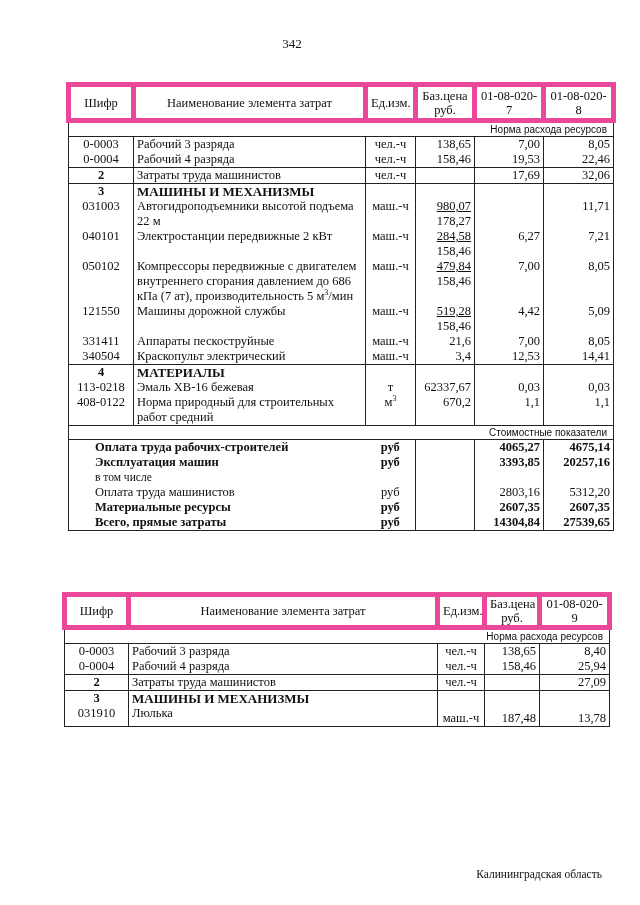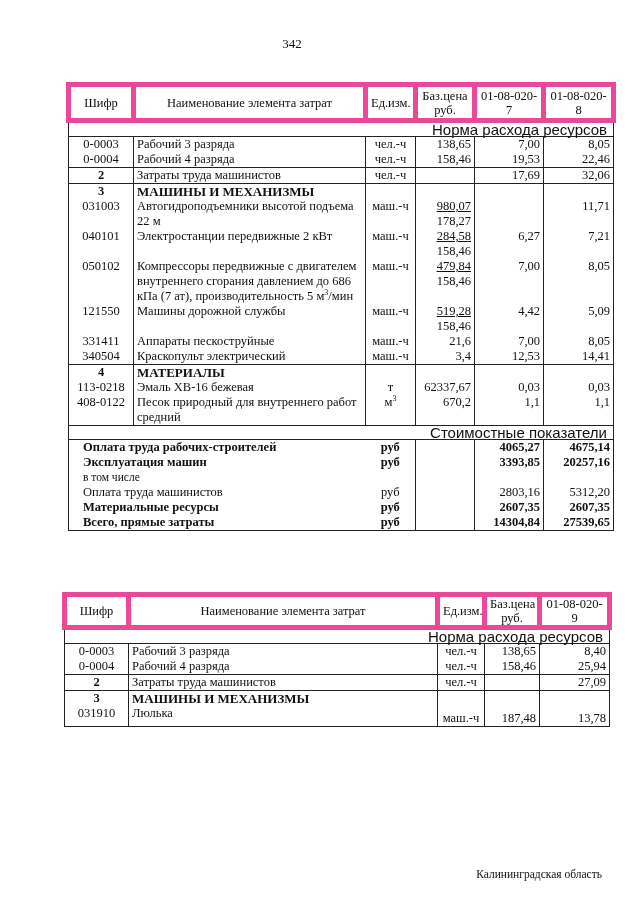--- a/index.html
+++ b/index.html
@@ -3,30 +3,30 @@
 <meta charset="utf-8">
 <style>
   html, body { margin: 0; padding: 0; background: #ffffff; }
   body { width: 640px; height: 905px; position: relative; overflow: hidden;
          font-family: "Liberation Serif", serif; color: #111; font-size: 12.5px; }
   .page-number { position: absolute; top: 36px; left: 0; width: 584px; text-align: center; font-size: 13px; }
   .footer { position: absolute; top: 868px; right: 38px; font-size: 11.5px; }
   table { position: absolute; border-collapse: collapse; table-layout: fixed; }
   td, th { padding: 0 3px; vertical-align: top; line-height: 15px; font-weight: normal; }
   th { vertical-align: middle; text-align: center; border: 5px solid #ec4899; font-size: 12.5px; line-height: 14px; }
-  .sub td { font-family: "Liberation Sans", sans-serif; font-size: 15px; text-align: right; border: 1px solid #222; line-height: 13px; padding-right: 6px; }
+  .sub td { font-family: "Liberation Sans", sans-serif; font-size: 10px; text-align: right; border: 1px solid #222; line-height: 13px; padding-right: 6px; }
   .c { text-align: center; }
   .r { text-align: right; }
   .b { font-weight: bold; }
   .bl { border-left: 1px solid #222; }
   .br { border-right: 1px solid #222; }
   .bt { border-top: 1px solid #222; }
   .bb { border-bottom: 1px solid #222; }
   .u { text-decoration: underline; }
-  .sumlabel { padding-left: 14px; }
+  .sumlabel { padding-left: 26px; }
   sup { font-size: 8px; line-height: 0; }
 </style>
 </head>
 <body>
 
 <div class="page-number">342</div>
 
 <table style="left:66px; top:82px; width:545px;">
   <colgroup>
     <col style="width:65px">
@@ -152,21 +152,21 @@
     <td class="c bl">113-0218</td>
     <td class="bl">Эмаль ХВ-16 бежевая</td>
     <td class="c bl">т</td>
     <td class="r bl">62337,67</td>
     <td class="r bl">0,03</td>
     <td class="r bl br">0,03</td>
   </tr>
 
   <tr>
     <td class="c bl">408-0122</td>
-    <td class="bl">Песок природный для внутреннего работ средний</td>
+    <td class="bl">Норма природный для строительных работ средний</td>
     <td class="c bl"><span>м</span><sup>3</sup></td>
     <td class="r bl">670,2</td>
     <td class="r bl">1,1</td>
     <td class="r bl br">1,1</td>
   </tr>
 
   <tr class="sub">
     <td colspan="6">Стоимостные показатели</td>
   </tr>
 

